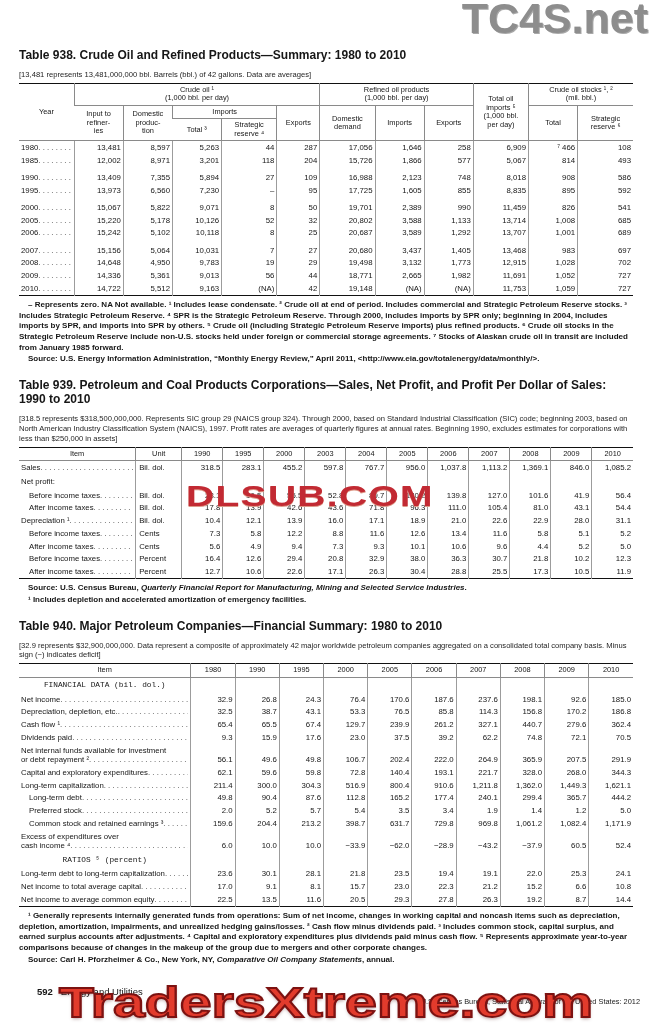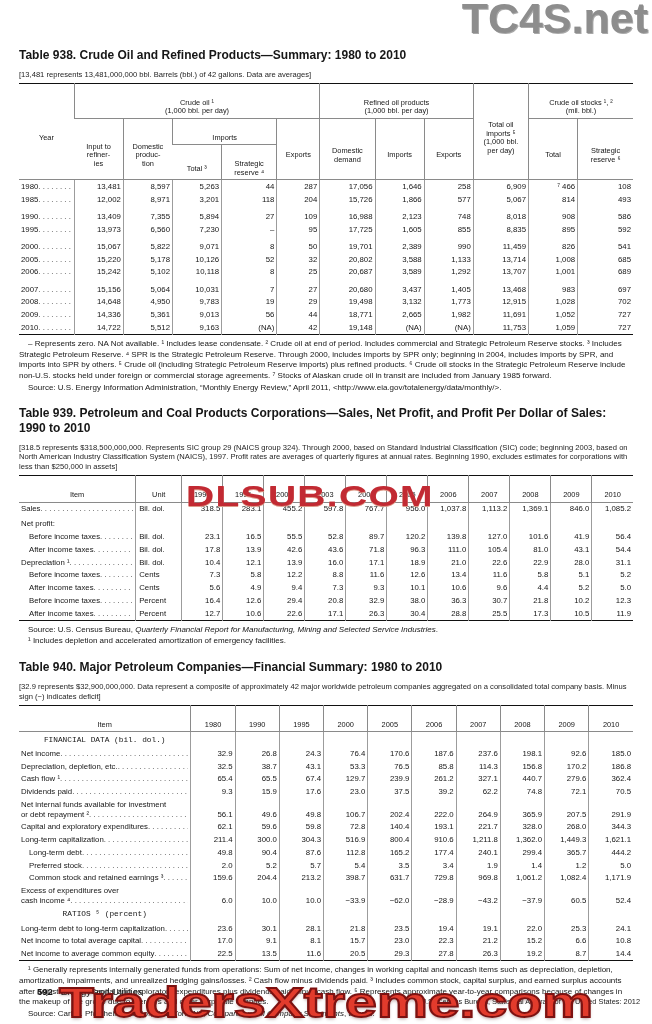--- a/index.html
+++ b/index.html
@@ -9,39 +9,39 @@
     font-family:"Liberation Sans","DejaVu Sans",sans-serif;
   }
   .page{position:absolute;inset:0;padding:40px 19px 0 19px;}
   .sec{margin-bottom:13px;}
   .tbl-title{font-size:12px;font-weight:bold;line-height:1.2;margin-bottom:3px;}
   .headnote{font-size:7.6px;line-height:1.3;margin-bottom:3px;color:#1d1d1d;}
 
   table.t{width:100%;border-collapse:collapse;table-layout:fixed;font-size:7.8px;
     border-top:1.5px solid #111;border-bottom:1.5px solid #111;margin-bottom:4px;}
   .t th{font-weight:normal;text-align:center;vertical-align:middle;
-    padding:15px 1px 2px;white-space:pre-line;line-height:1.15;font-size:7.4px;
+    padding:2px 1px 2px;white-space:pre-line;line-height:1.15;font-size:7.4px;
     border-left:1px solid #8a8a8a;border-bottom:1px solid #8a8a8a;}
   .t tr > *:first-child{border-left:none;}
   .t td{padding:1.5px 2px;vertical-align:bottom;line-height:1.25;}
   .t td.num{text-align:right;border-left:1px solid #9c9c9c;}
   .t td.unit{text-align:left;border-left:1px solid #9c9c9c;padding-left:3px;}
   .t td.item{text-align:left;}
   .t td.item .lw{display:flex;overflow:hidden;}
   .t td.item .lw span:first-child{white-space:nowrap;}
   .t .dots{flex:1;white-space:nowrap;overflow:hidden;color:#2a2a2a;}
   .t td.item.ind .lw,.t td.item.ind div{padding-left:8px;text-align:center;}
   .t tr.gap td{padding-top:6px;}
   .t tr.sect td{padding-top:3.5px;padding-bottom:2px;}
   .t tr.sect td.item{white-space:nowrap;overflow:visible;}
   .t td.item.center{text-align:center;font-family:Liberation Mono, monospace;}
 
   .fn{font-size:8px;line-height:1.33;text-indent:9px;margin:0 0 1px 0;}
   .fn i{font-style:italic;}
-  .notes-block{margin-bottom:2px;}
+  .notes-block{margin-bottom:2px;font-weight:bold;}
 
   .footer-left{position:absolute;left:21px;top:986px;font-size:9.5px;padding-left:16px;}
   .footer-left .pn{font-weight:bold;margin-right:8px;}
   .footer-right{position:absolute;right:12px;top:997px;font-size:7.4px;color:#222;}
 
   .wm{position:absolute;font-weight:bold;pointer-events:none;z-index:60;white-space:nowrap;}
   .wm-top{top:-6px;right:4px;font-size:43px;color:#8d8d8d;letter-spacing:0;
     text-shadow:1px 1px 0 #a9a9a9;}
   .wm-mid{top:479px;left:186px;font-size:30px;color:#c22a33;letter-spacing:1px;
     transform:scaleX(1.30);transform-origin:left center;text-shadow:0 1px 0 #d98;}

